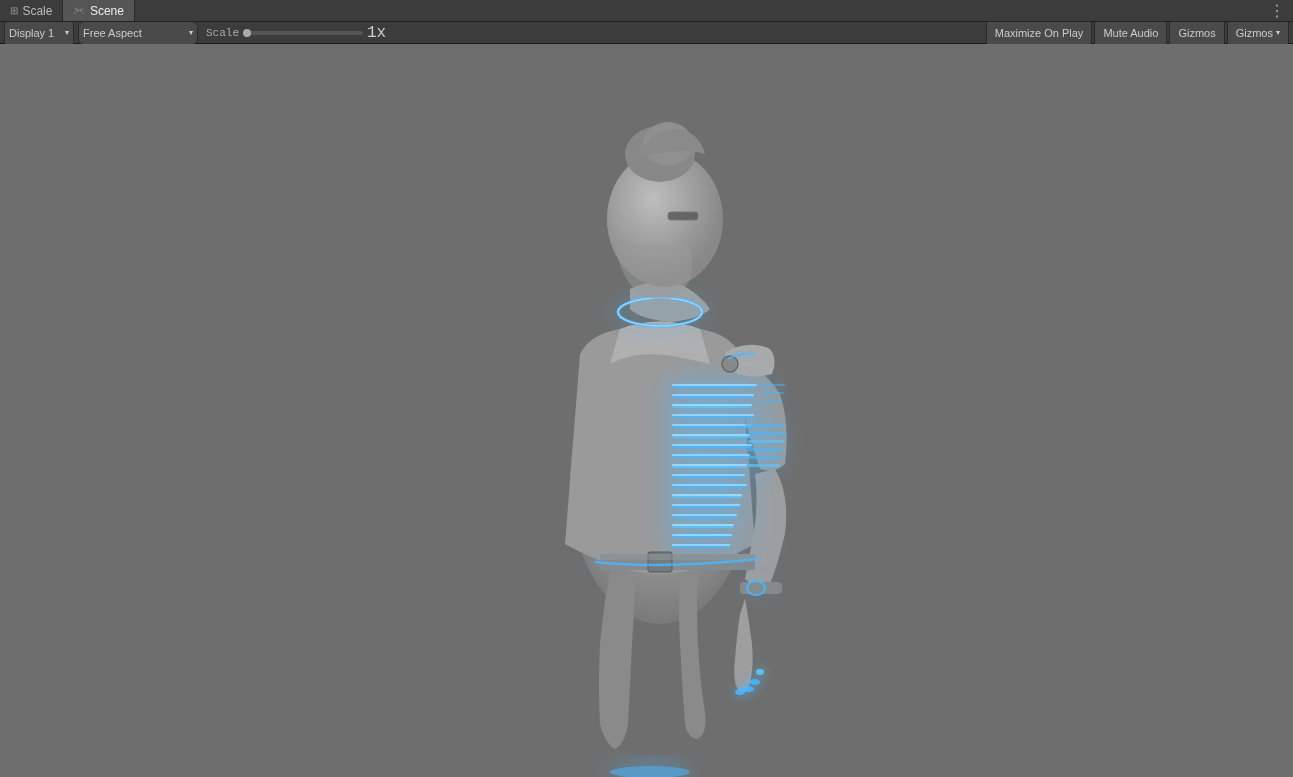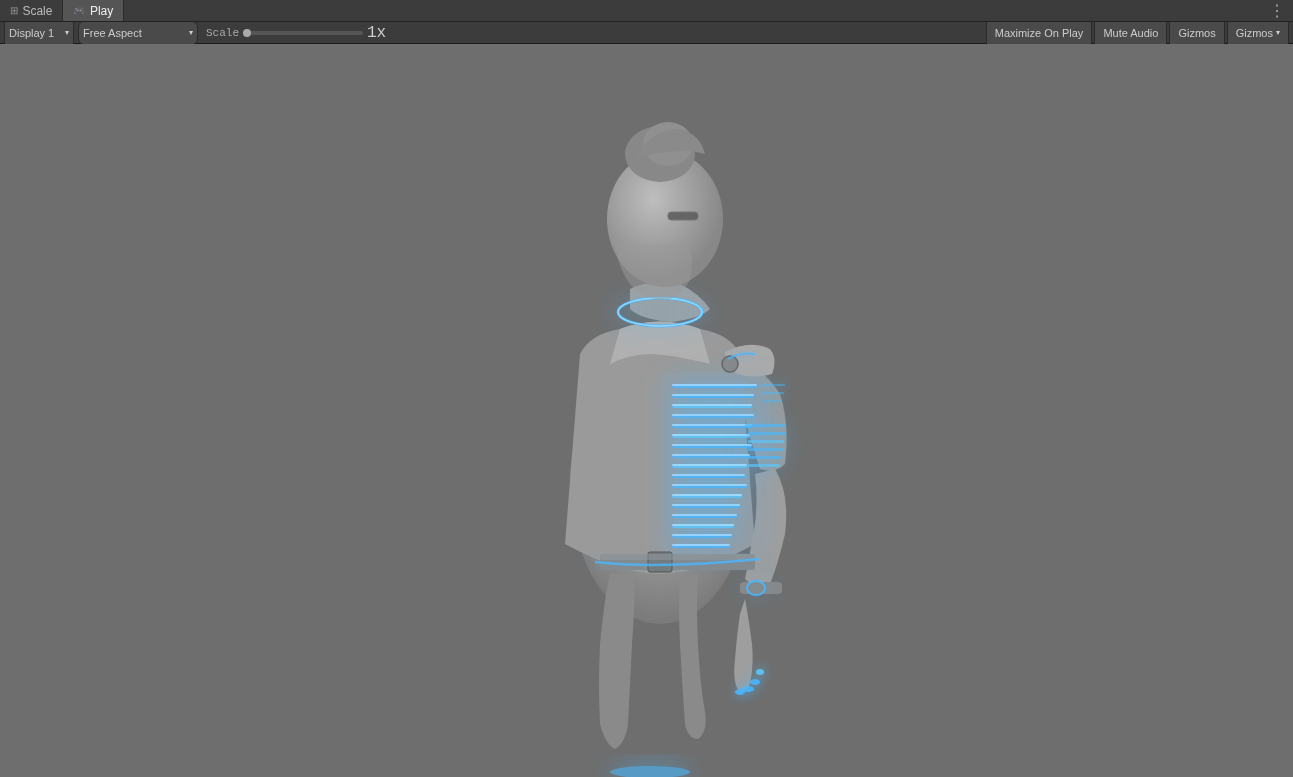--- a/index.html
+++ b/index.html
@@ -145,21 +145,21 @@
 </head>
 <body>
 
 <div class="tab-bar">
   <div class="tab">
     <span class="tab-icon">⊞</span>
     <span>Scale</span>
   </div>
   <div class="tab active">
     <span class="tab-icon">🎮</span>
-    <span>Play</span>
+    <span>Scene</span>
   </div>
   <div class="tab-more">⋮</div>
 </div>
 
 <div class="toolbar">
   <div class="toolbar-select">
     <span>Display 1</span>
     <span class="arrow">▾</span>
   </div>
 

